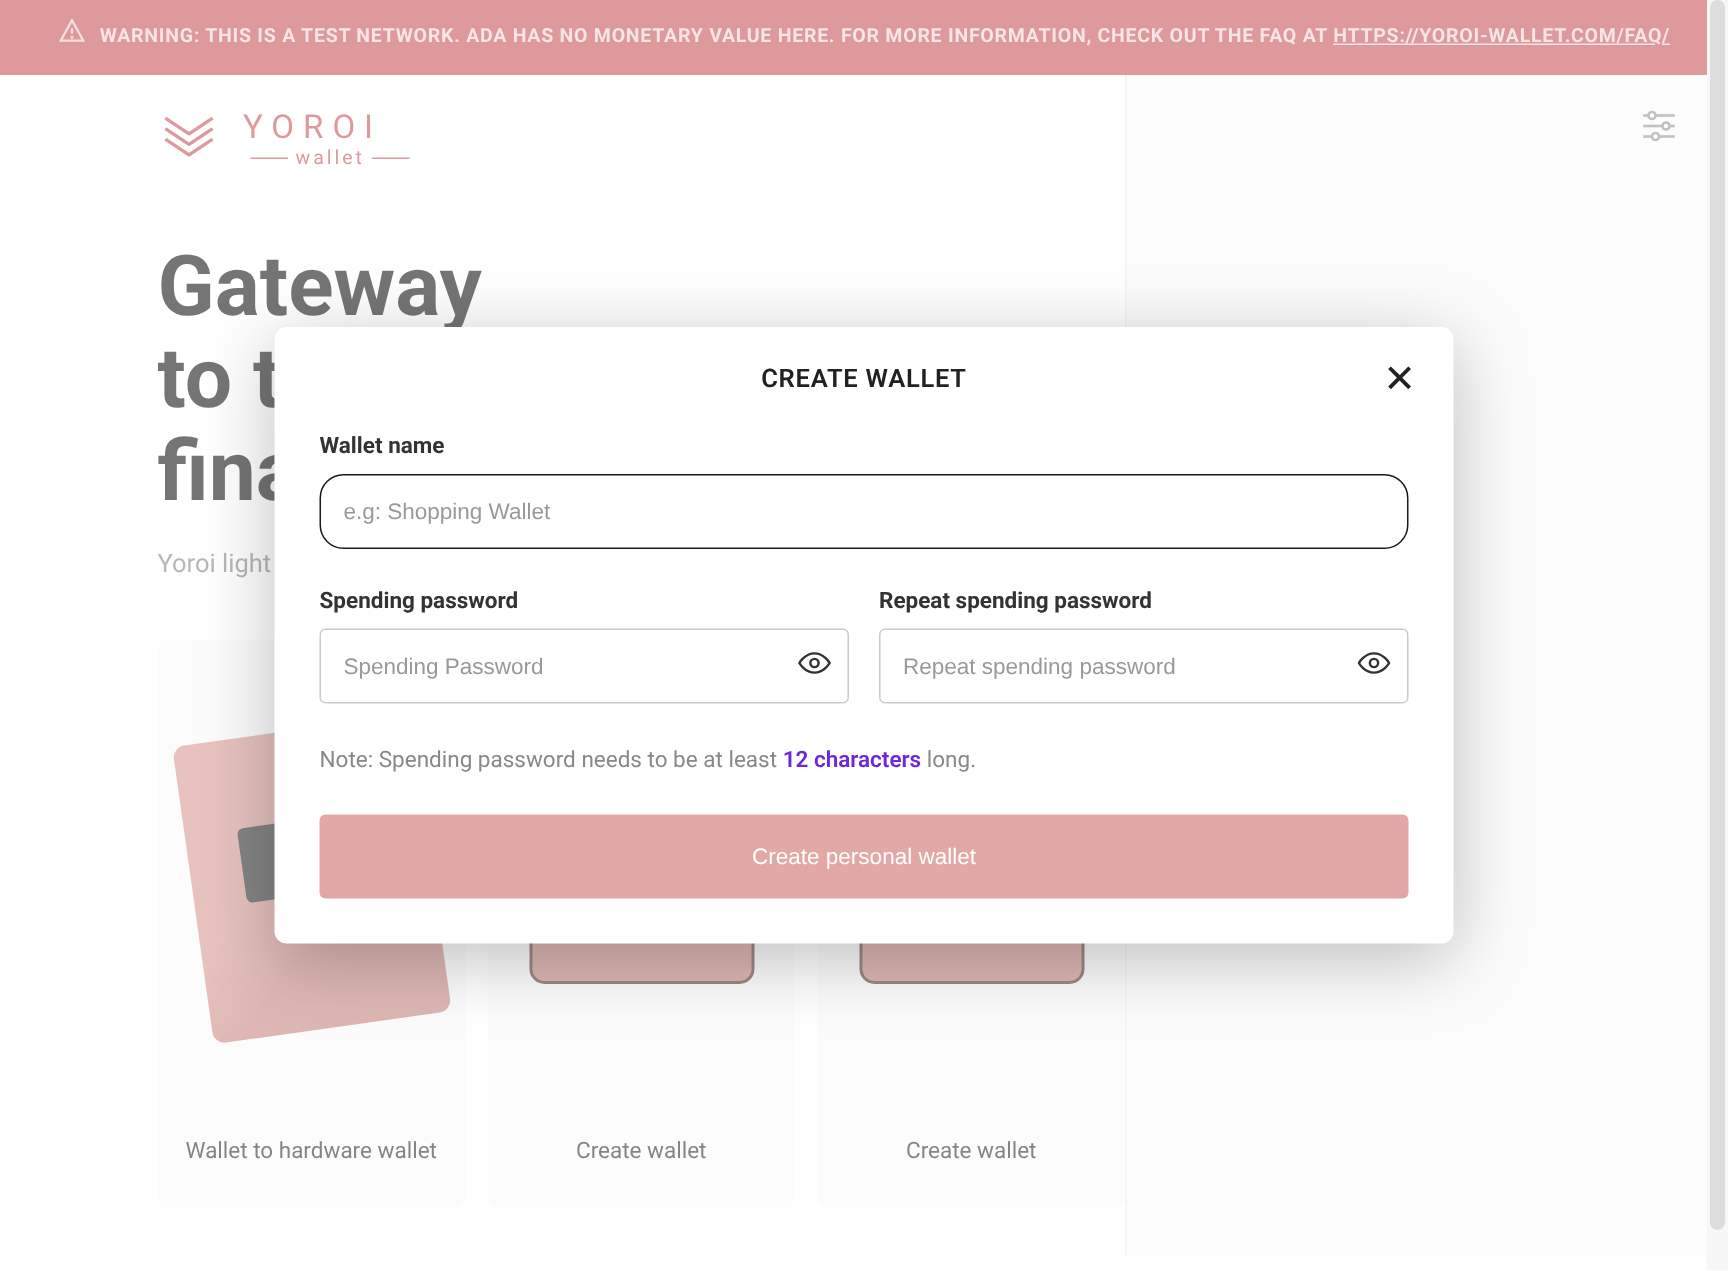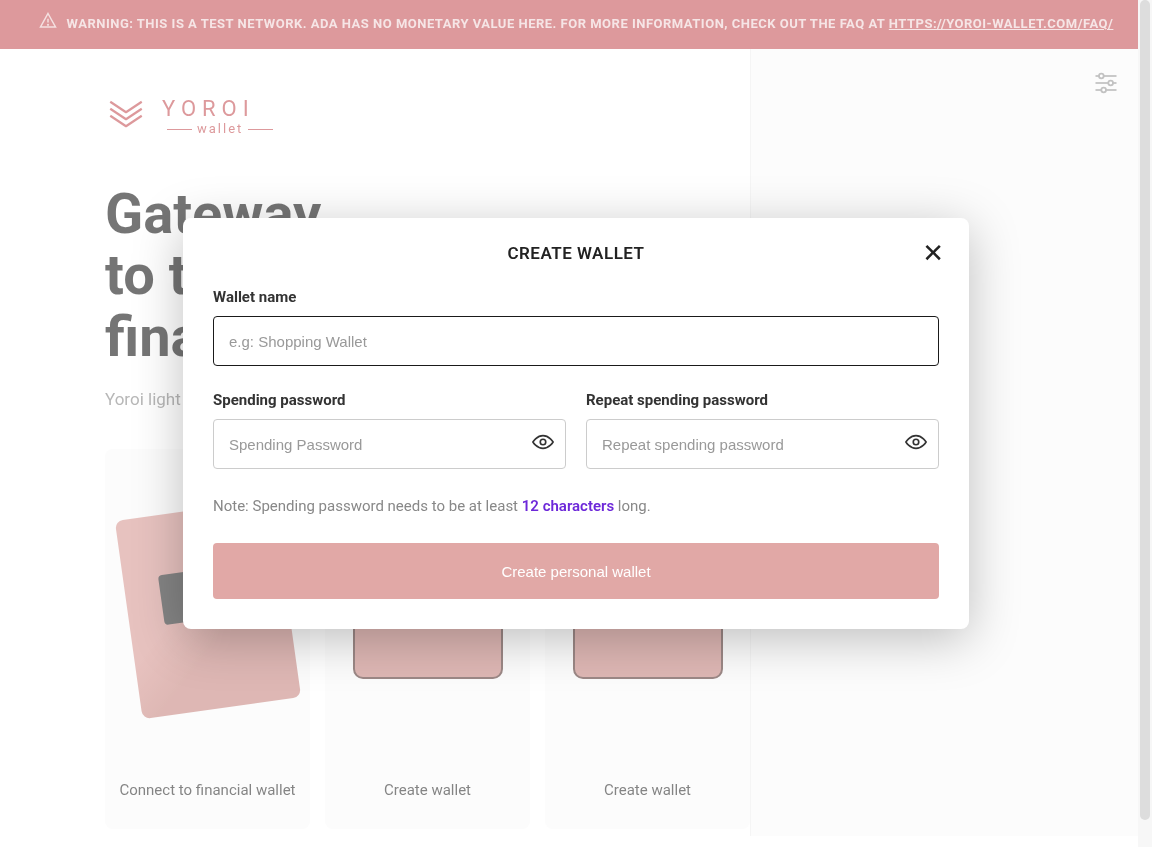--- a/index.html
+++ b/index.html
@@ -52,21 +52,20 @@
       flex: 1;
       background: #fafafa;
       border-left: 1px solid #eee;
       position: relative;
     }
     .logo-row {
       display: flex;
       align-items: center;
       gap: 15px;
       margin-bottom: 45px;
-      margin-top: 24px;
     }
     .logo-icon {
       color: #c6565a;
     }
     .logo-text {
       display: flex;
       flex-direction: column;
     }
     .logo-name {
       color: #c6565a;
@@ -182,21 +181,21 @@
       font-size: 15px;
       color: #333;
       font-weight: 700;
       margin-bottom: 10px;
       display: block;
     }
     .text-input {
       width: 100%;
       height: 50px;
       border: 1.5px solid #1a1a1a;
-      border-radius: 4px;
+      border-radius: 16px;
       padding: 0 15px;
       font-size: 15px;
       outline: none;
     }
     .text-input::placeholder {
       color: #999;
     }
     .pw-row {
       display: flex;
       gap: 20px;
@@ -330,21 +329,21 @@
       <span>to the</span><br>
       <span>financial world</span>
     </h1>
     <p class="subhead">Yoroi light wallet for Cardano assets</p>
 
     <div class="cards-row">
       <div class="card">
         <div class="card-illus">
           <div class="illus-hw"></div>
         </div>
-        <span class="card-label">Connect to financial wallet</span>
+        <span class="card-label">Wallet to hardware wallet</span>
       </div>
       <div class="card">
         <div class="card-illus">
           <div class="illus-wallet"></div>
         </div>
         <span class="card-label">Create wallet</span>
       </div>
       <div class="card">
         <div class="card-illus">
           <div class="illus-wallet"></div>

